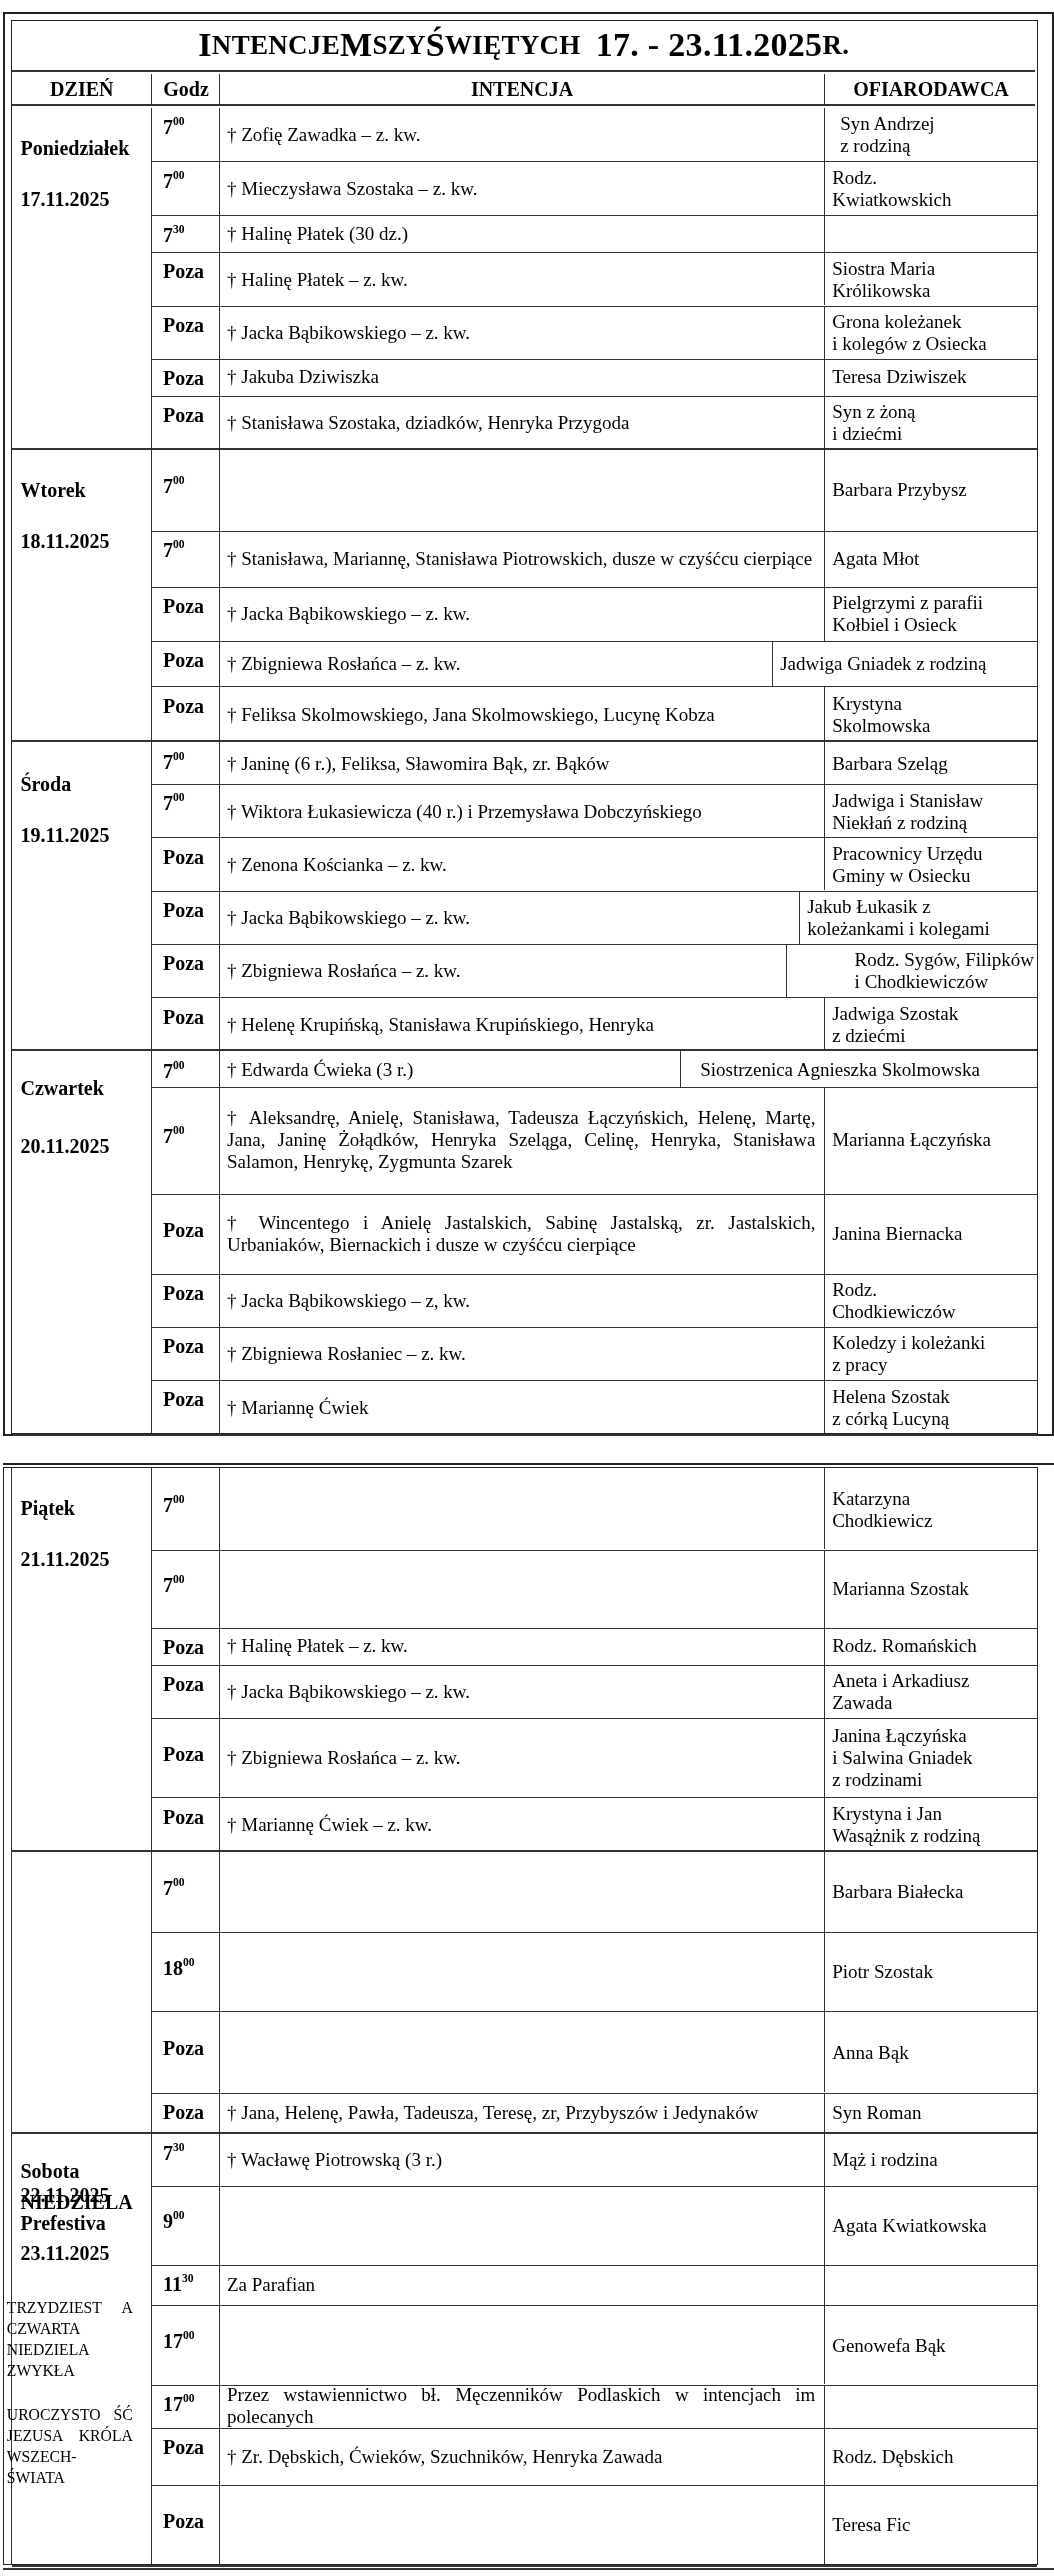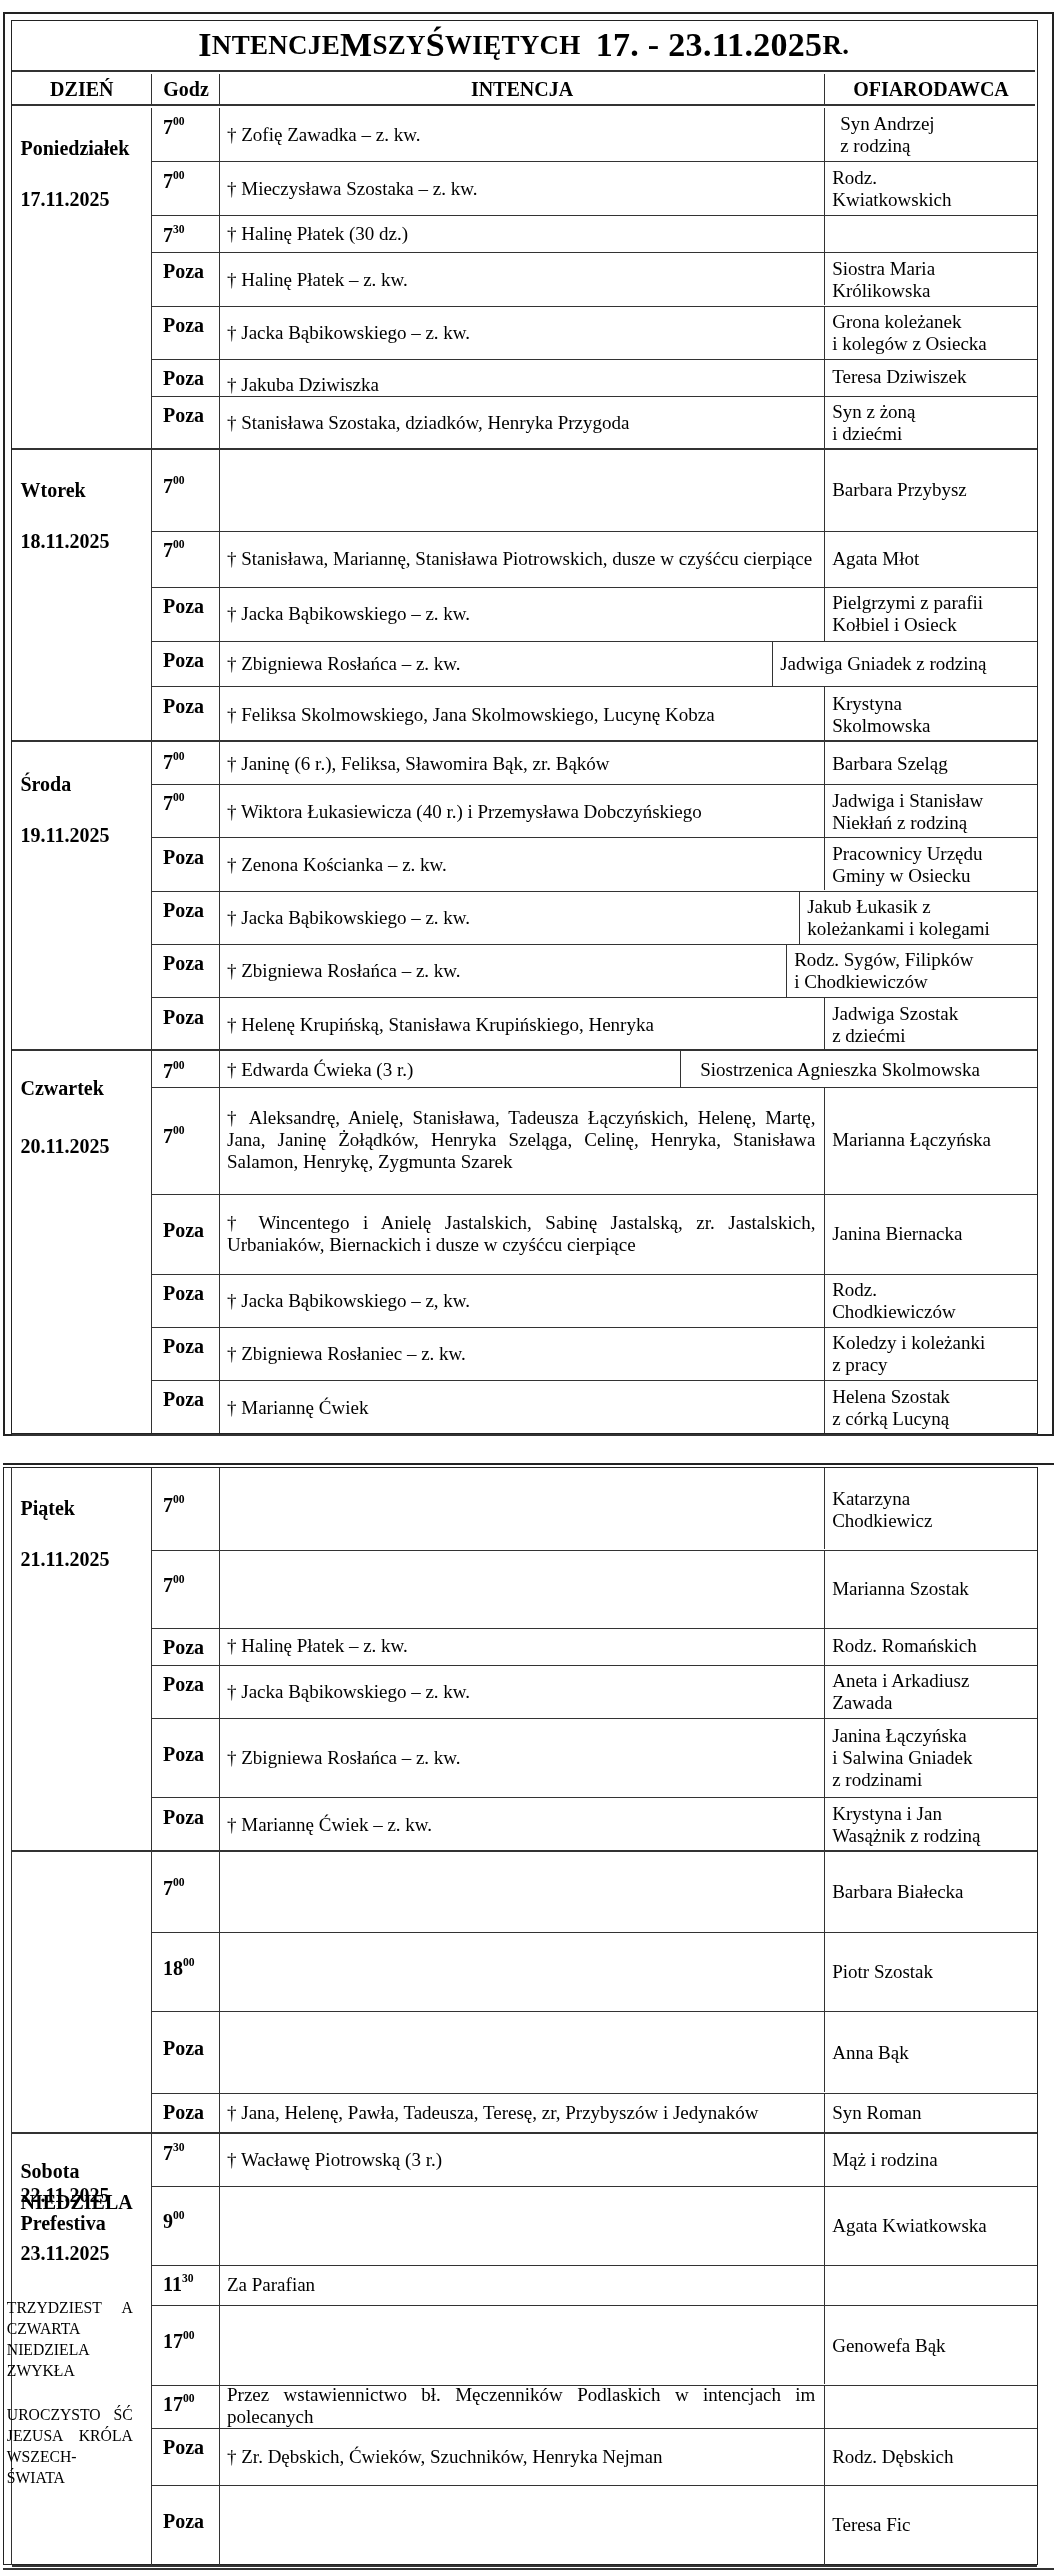--- a/index.html
+++ b/index.html
@@ -115,21 +115,21 @@
     <div class="intent cell" style="top:307px;height:51px;width:598px;">
       <span style="text-align: justify; text-align-last: left; width: 100%;">† Jacka Bąbikowskiego – z. kw.</span>
     </div>
     <div class="donor cell" style="left:824px;top:307px;height:51px;width:213px;">
       <span style="white-space: pre-line;">Grona koleżanek
 i kolegów z Osiecka</span>
     </div>
     <div class="hline" style="left:151px;width:886px;top:359px;"></div>
     <div class="godz" style="top:367px;">Poza</div>
     <div class="vline" style="left:824px;top:359px;height:37px;"></div>
-    <div class="intent cell" style="top:360px;height:34px;width:598px;margin-top:8px;">
+    <div class="intent cell" style="top:360px;height:34px;width:598px;">
       <span style="text-align: justify; text-align-last: left; width: 100%;">† Jakuba Dziwiszka</span>
     </div>
     <div class="donor cell" style="left:824px;top:360px;height:34px;width:213px;">
       <span style="white-space: pre-line;">Teresa Dziwiszek</span>
     </div>
     <div class="hline" style="left:151px;width:886px;top:396px;"></div>
     <div class="godz" style="top:404px;">Poza</div>
     <div class="vline" style="left:824px;top:396px;height:54px;"></div>
     <div class="intent cell" style="top:397px;height:51px;width:598px;">
       <span style="text-align: justify; text-align-last: left; width: 100%;">† Stanisława Szostaka, dziadków, Henryka Przygoda</span>
@@ -239,21 +239,21 @@
     <div class="donor cell" style="left:799px;top:892px;height:51px;width:239px;">
       <span style="white-space: pre-line;">Jakub Łukasik z
 koleżankami i kolegami</span>
     </div>
     <div class="hline" style="left:151px;width:886px;top:944px;"></div>
     <div class="godz" style="top:952px;">Poza</div>
     <div class="vline" style="left:786px;top:944px;height:53px;"></div>
     <div class="intent cell" style="top:945px;height:51px;width:559px;">
       <span style="text-align: justify; text-align-last: left; width: 100%;">† Zbigniewa Rosłańca – z. kw.</span>
     </div>
-    <div class="donor cell" style="left:786px;top:945px;height:51px;width:252px;">
+    <div class="donor cell" style="left:786px;top:945px;height:51px;width:252px;justify-content:flex-end;">
       <span style="white-space: pre-line;">Rodz. Sygów, Filipków
 i Chodkiewiczów</span>
     </div>
     <div class="hline" style="left:151px;width:886px;top:997px;"></div>
     <div class="godz" style="top:1006px;">Poza</div>
     <div class="vline" style="left:824px;top:997px;height:54px;"></div>
     <div class="intent cell" style="top:999px;height:51px;width:598px;">
       <span style="text-align: justify; text-align-last: left; width: 100%;">† Helenę Krupińską, Stanisława Krupińskiego, Henryka</span>
     </div>
     <div class="donor cell" style="left:824px;top:999px;height:51px;width:213px;">
@@ -491,21 +491,21 @@
     <div class="intent cell" style="top:2386px;height:40px;width:598px;">
       <span style="text-align: justify; text-align-last: left; width: 100%;">Przez wstawiennictwo bł. Męczenników Podlaskich w intencjach im polecanych</span>
     </div>
     <div class="donor cell" style="left:824px;top:2386px;height:40px;width:213px;">
       <span style="white-space: pre-line;"></span>
     </div>
     <div class="hline" style="left:151px;width:886px;top:2428px;"></div>
     <div class="godz" style="top:2436px;">Poza</div>
     <div class="vline" style="left:824px;top:2428px;height:57px;"></div>
     <div class="intent cell" style="top:2429px;height:55px;width:598px;">
-      <span style="text-align: justify; text-align-last: left; width: 100%;">† Zr. Dębskich, Ćwieków, Szuchników, Henryka Nejman</span>
+      <span style="text-align: justify; text-align-last: left; width: 100%;">† Zr. Dębskich, Ćwieków, Szuchników, Henryka Zawada</span>
     </div>
     <div class="donor cell" style="left:824px;top:2429px;height:55px;width:213px;">
       <span style="white-space: pre-line;">Rodz. Dębskich</span>
     </div>
     <div class="hline" style="left:151px;width:886px;top:2485px;"></div>
     <div class="godz" style="top:2510px;">Poza</div>
     <div class="vline" style="left:824px;top:2485px;height:80px;"></div>
     <div class="intent cell" style="top:2486px;height:77px;width:598px;">
       <span style="text-align: justify; text-align-last: left; width: 100%;"></span>
     </div>

